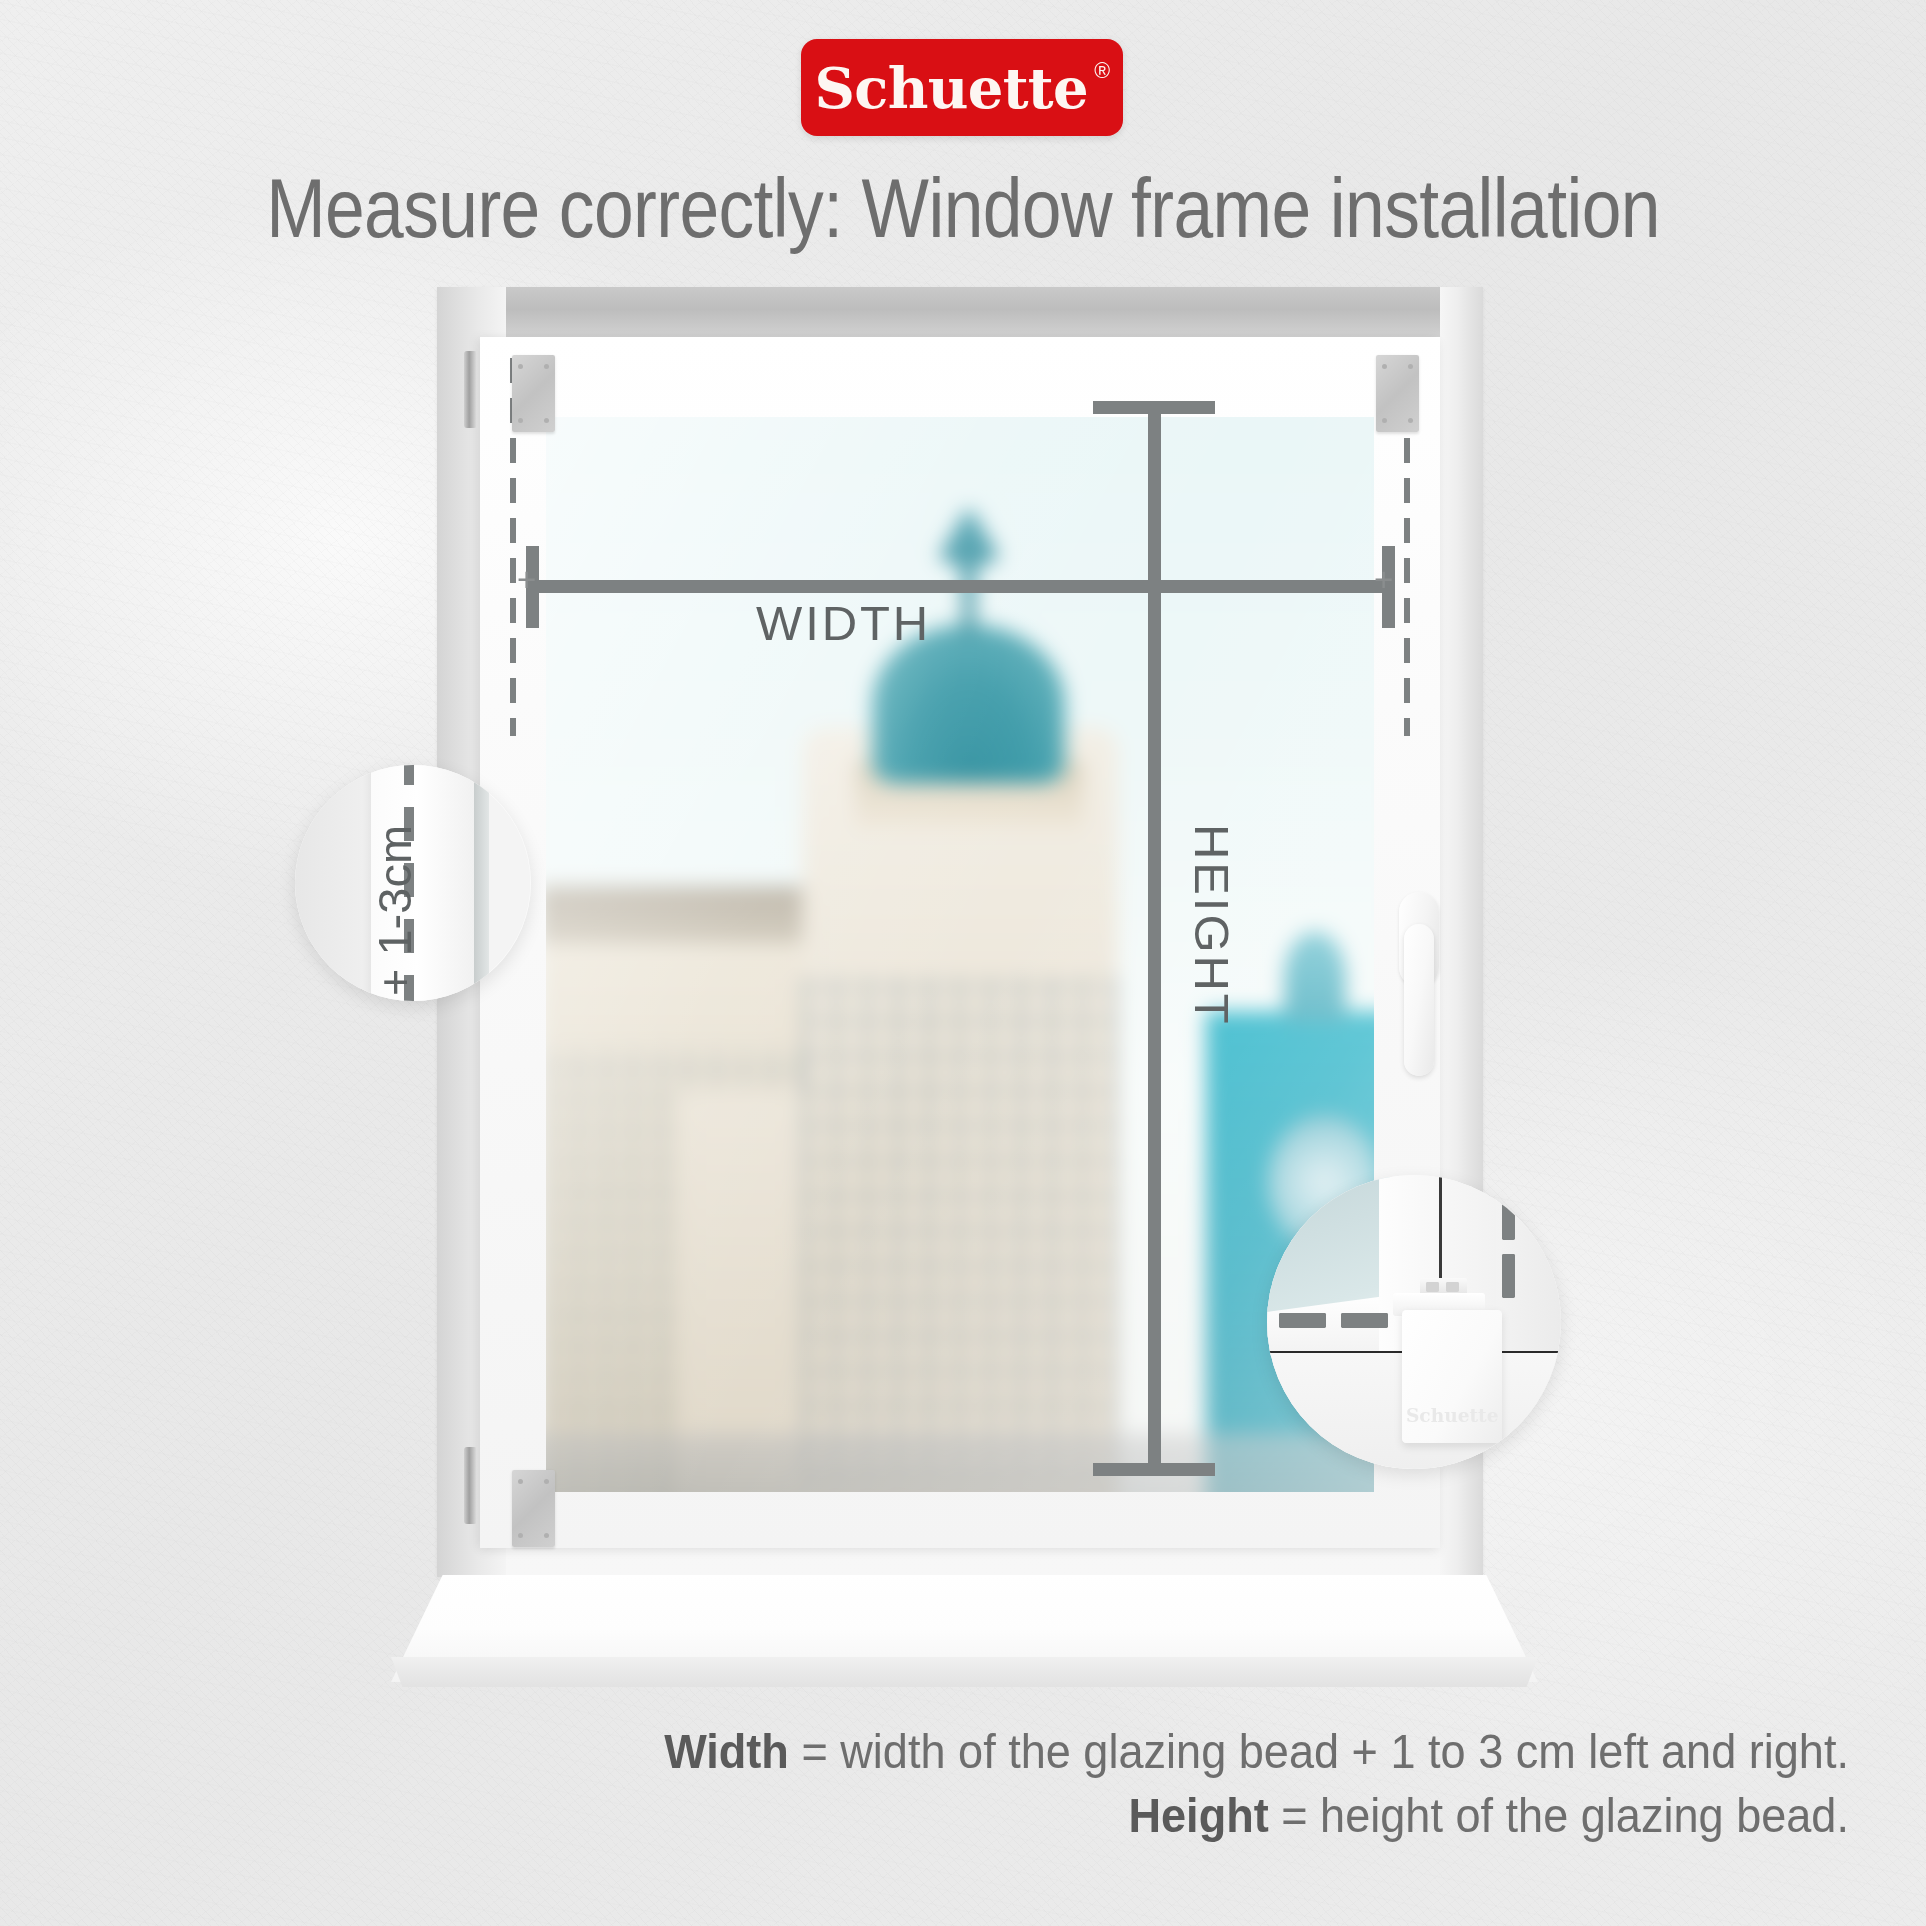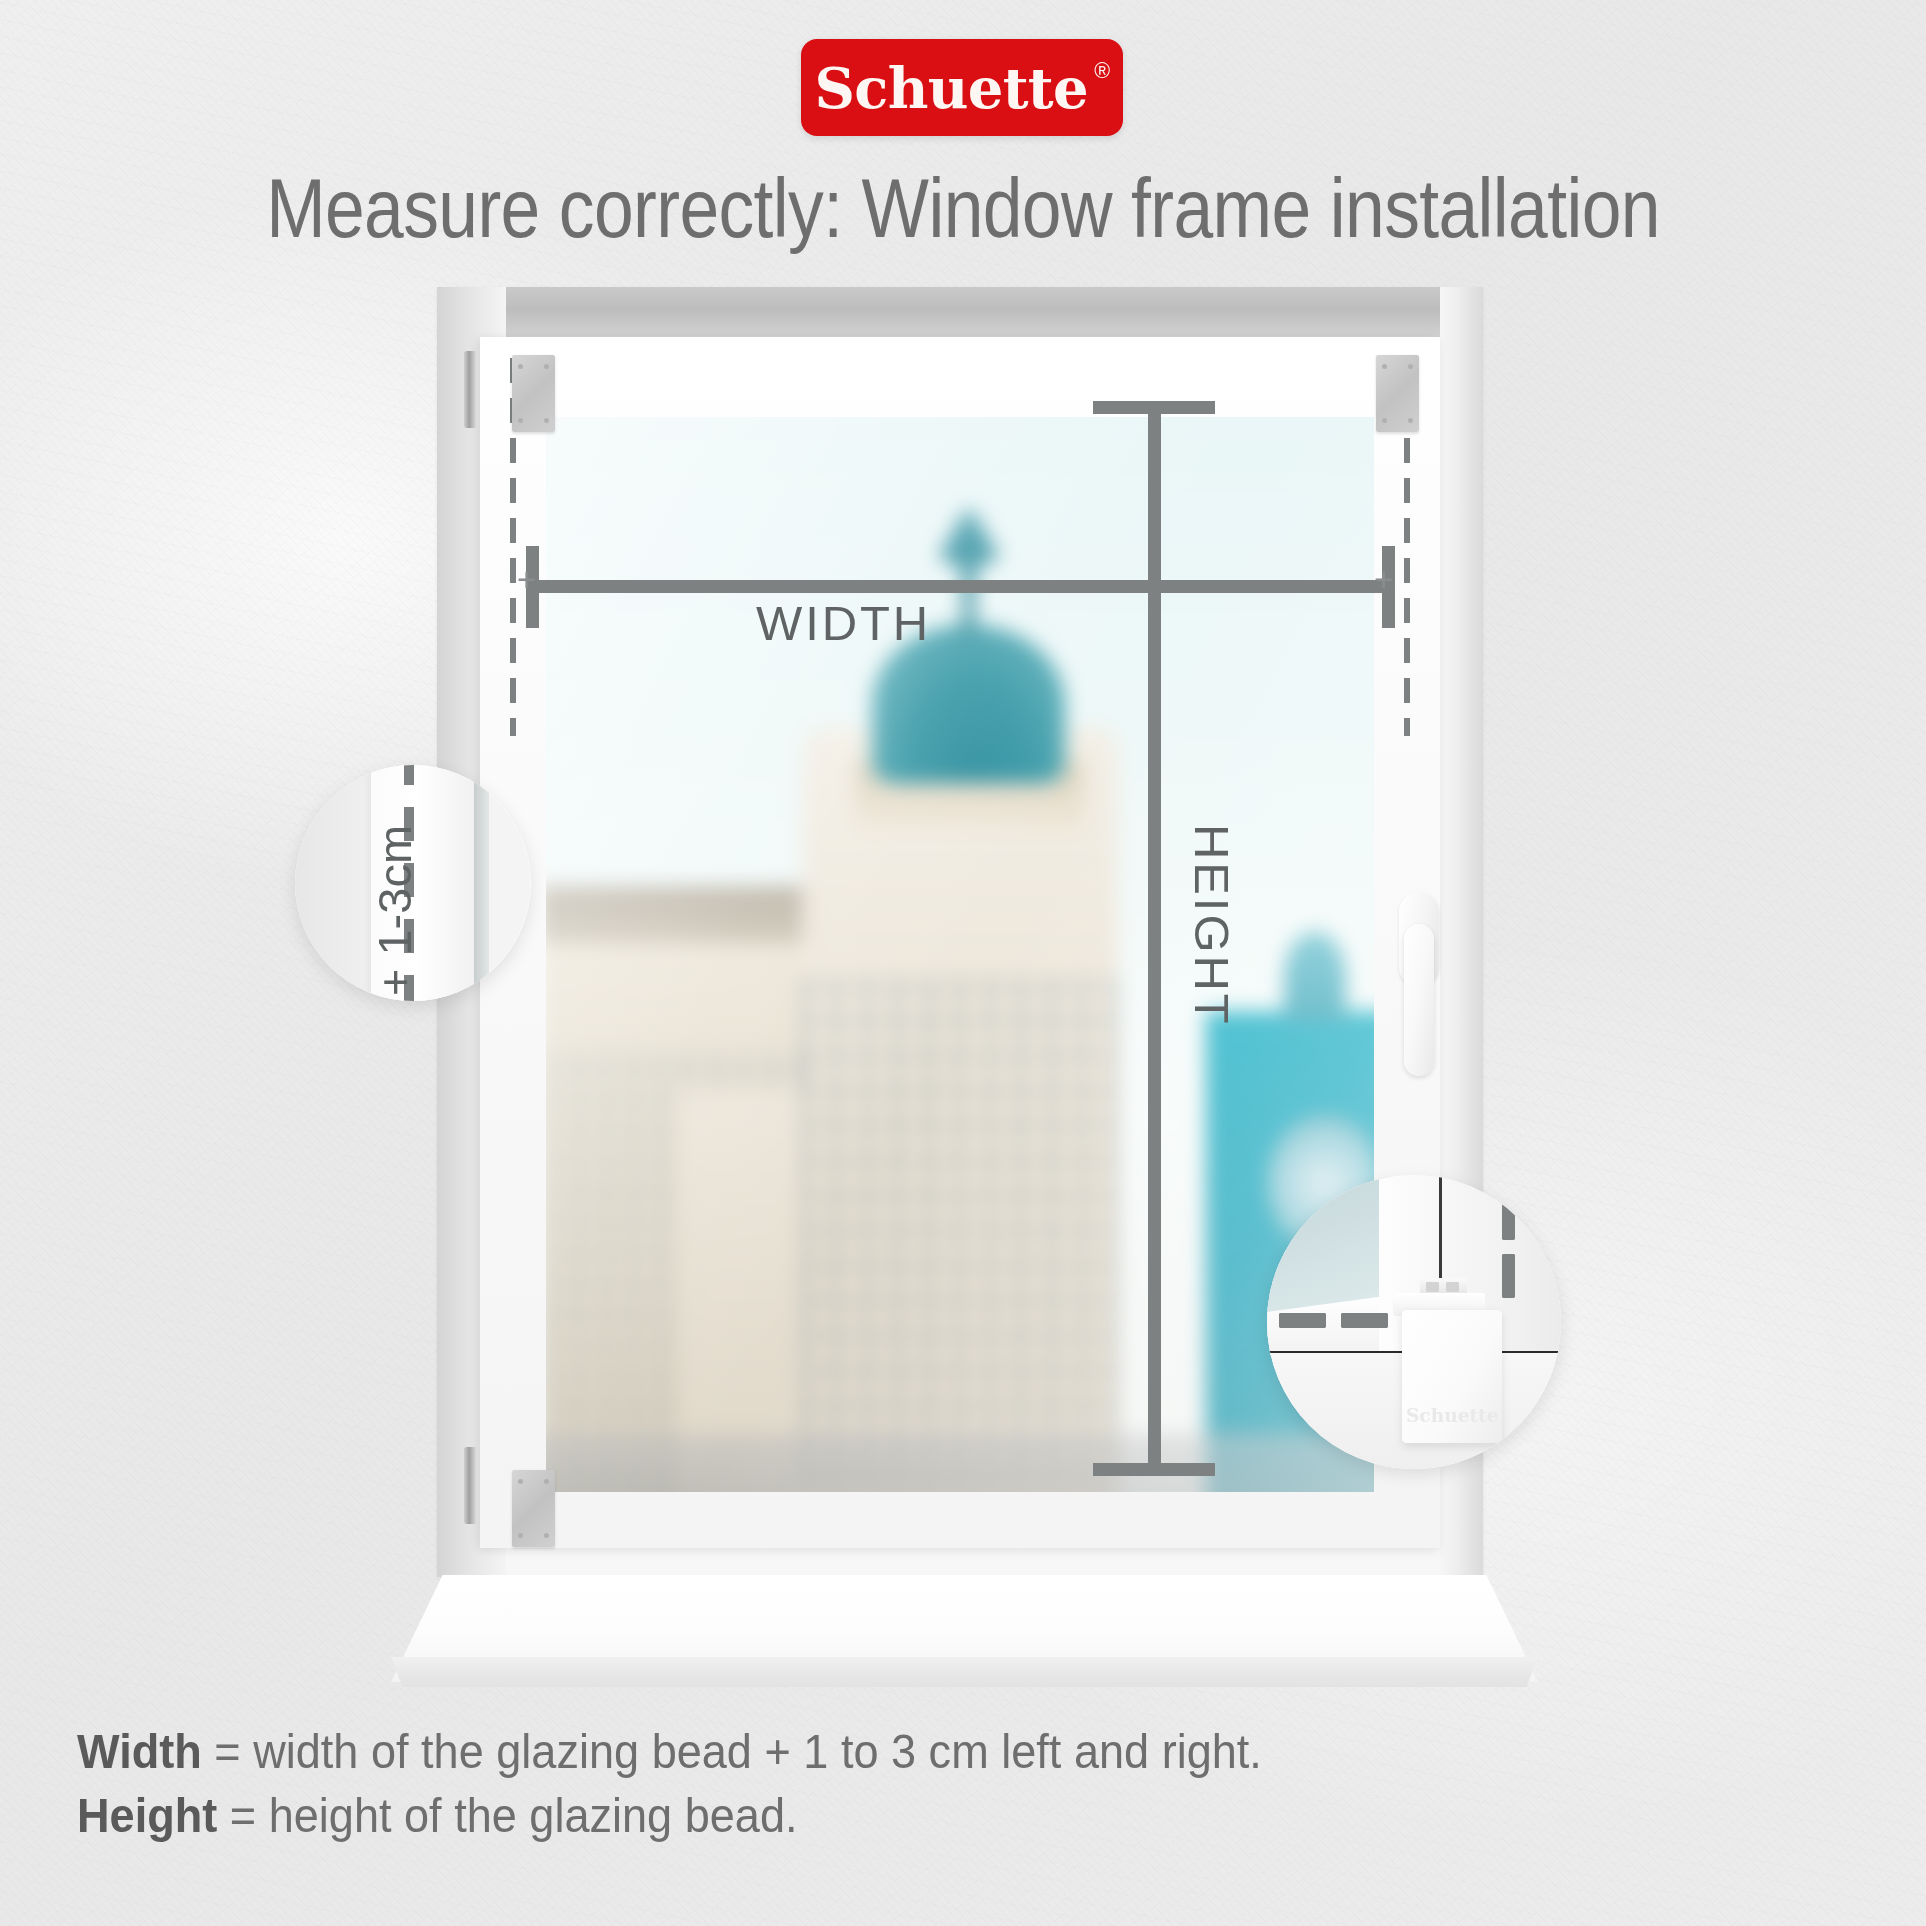--- a/index.html
+++ b/index.html
@@ -409,21 +409,21 @@
     letter-spacing: 0px;
     white-space: nowrap;
   }
 
   
   #caption {
     position: absolute;
     left: 0;
     top: 1720px;
     width: 100%;
-    text-align: left;
+    text-align: right;
     color: #6e6e6e;
     font-family: "Liberation Sans", sans-serif;
   }
   .cap-line {
     font-weight: 300;
     font-size: 49px;
     line-height: 1.30;
     white-space: nowrap;
     transform: scaleX(0.92);
   }

